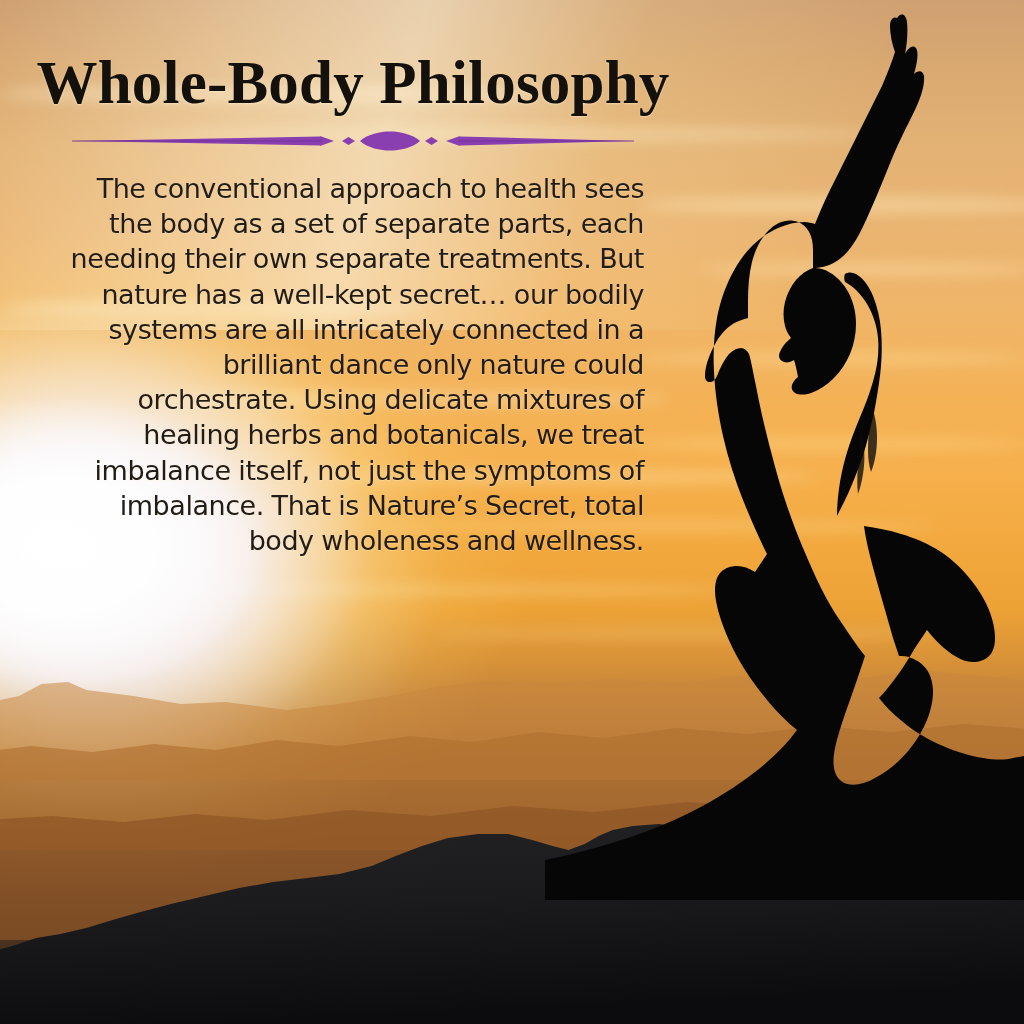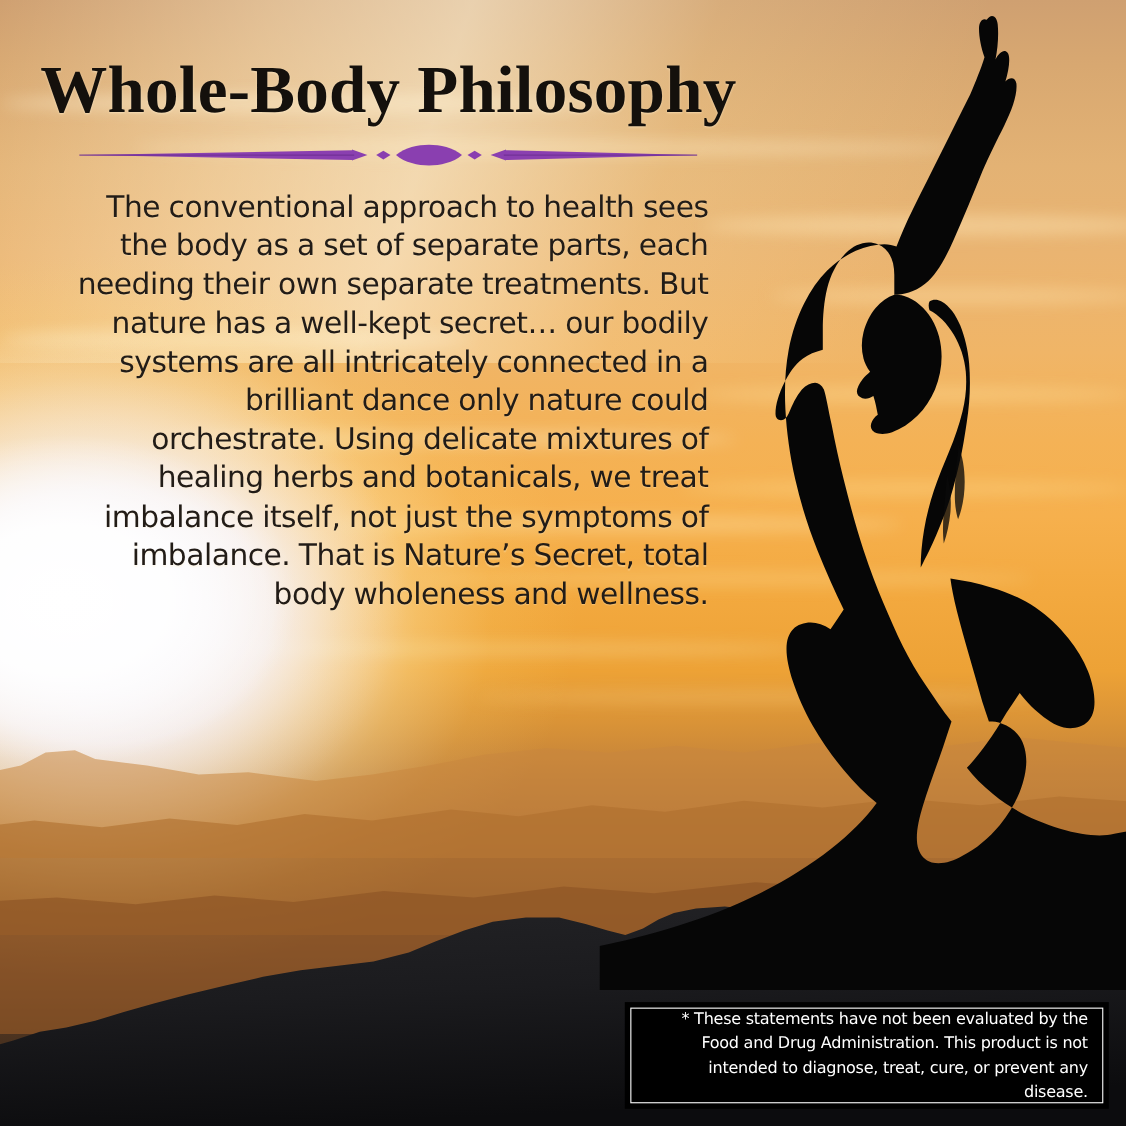--- a/index.html
+++ b/index.html
@@ -445,19 +445,14 @@
 
       <g stroke="#6e2f92" stroke-width="1" fill="none" opacity="0.85">
         <line x1="0" y1="14" x2="250" y2="14"></line>
         <line x1="386" y1="14" x2="562" y2="14"></line>
       </g>
     </svg>
 
     <p id="body-copy">The conventional approach to health sees the body as a set of separate parts, each needing their own separate treatments. But nature has a well-kept secret… our bodily systems are all intricately connected in a brilliant dance only nature could orchestrate. Using delicate mixtures of healing herbs and botanicals, we treat imbalance itself, not just the symptoms of imbalance. That is Nature’s Secret, total body wholeness and wellness.</p>
   </div>
 
-  <div id="disclaimer-box">
-    <div id="disclaimer-inner">
-      <p id="disclaimer-text">* These statements have not been evaluated by the Food and Drug Administration. This product is not intended to diagnose, treat, cure, or prevent any disease.</p>
-    </div>
-  </div>
 
 </div>
 
 </body></html>

